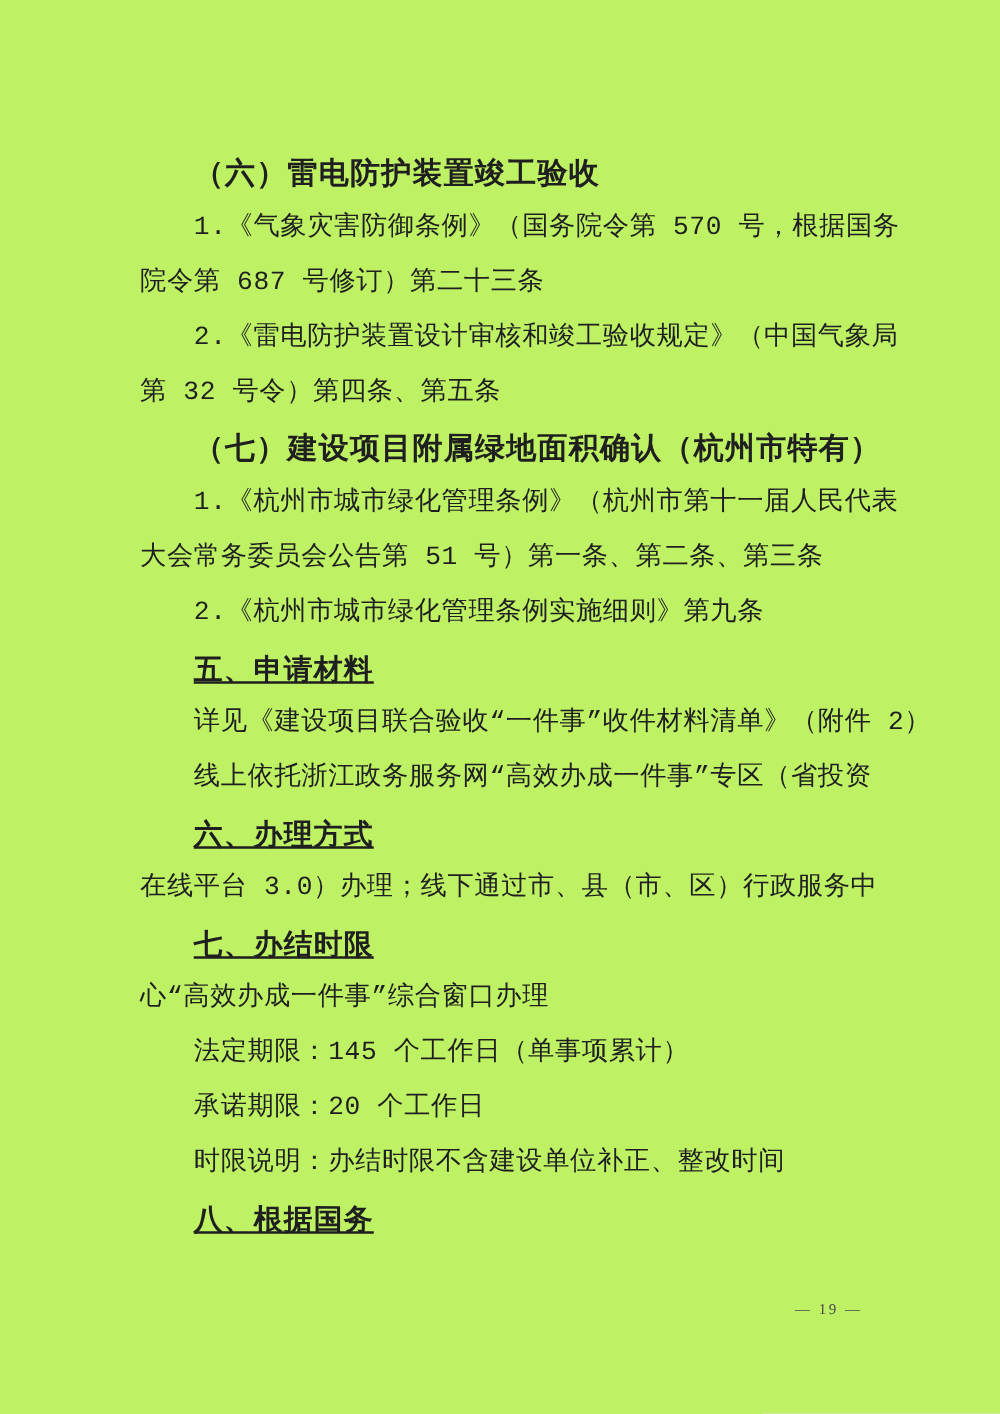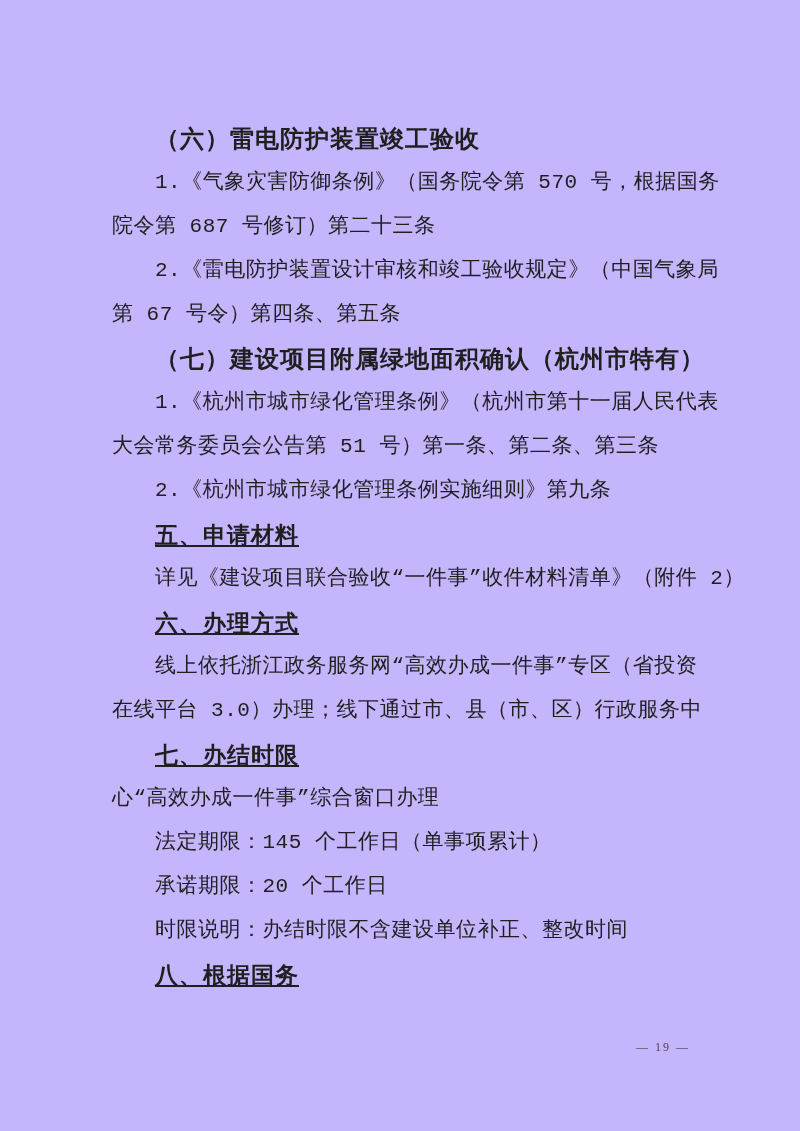--- a/index.html
+++ b/index.html
@@ -5,21 +5,21 @@
   html, body {
     margin: 0;
     padding: 0;
     background: #e8e8e8;
   }
   .page {
     position: relative;
     width: 800px;
     height: 1131px;
     margin: 0 auto;
-    background: #c4b5fd;
+    background: #bef264;
     overflow: hidden;
     color: #1f1f1f;
     font-family: "Liberation Serif", "DejaVu Serif", serif;
   }
   .content {
     position: absolute;
     left: 112px;
     top: 117px;
     width: 578px;
   }
@@ -64,29 +64,29 @@
 </style>
 </head>
 <body>
 
 <div class="page">
   <div class="content">
       <div class="line heading-kai indent">（六）雷电防护装置竣工验收</div>
       <div class="line body indent justify">1.《气象灾害防御条例》（国务院令第 570 号，根据国务</div>
       <div class="line body">院令第 687 号修订）第二十三条</div>
       <div class="line body indent justify">2.《雷电防护装置设计审核和竣工验收规定》（中国气象局</div>
-      <div class="line body">第 67 号令）第四条、第五条</div>
+      <div class="line body">第 32 号令）第四条、第五条</div>
       <div class="line heading-kai indent">（七）建设项目附属绿地面积确认（杭州市特有）</div>
       <div class="line body indent justify">1.《杭州市城市绿化管理条例》（杭州市第十一届人民代表</div>
       <div class="line body">大会常务委员会公告第 51 号）第一条、第二条、第三条</div>
       <div class="line body indent">2.《杭州市城市绿化管理条例实施细则》第九条</div>
       <div class="line heading-hei indent">五、申请材料</div>
       <div class="line body indent">详见《建设项目联合验收“一件事”收件材料清单》（附件 2）</div>
+      <div class="line body indent justify">线上依托浙江政务服务网“高效办成一件事”专区（省投资</div>
       <div class="line heading-hei indent">六、办理方式</div>
-      <div class="line body indent justify">线上依托浙江政务服务网“高效办成一件事”专区（省投资</div>
       <div class="line body justify">在线平台 3.0）办理；线下通过市、县（市、区）行政服务中</div>
       <div class="line heading-hei indent">七、办结时限</div>
       <div class="line body">心“高效办成一件事”综合窗口办理</div>
       <div class="line body indent">法定期限：145 个工作日（单事项累计）</div>
       <div class="line body indent">承诺期限：20 个工作日</div>
       <div class="line body indent">时限说明：办结时限不含建设单位补正、整改时间</div>
       <div class="line heading-hei indent">八、根据国务</div>
     </div>
   <div class="footer">— 19 —</div>
 </div>

